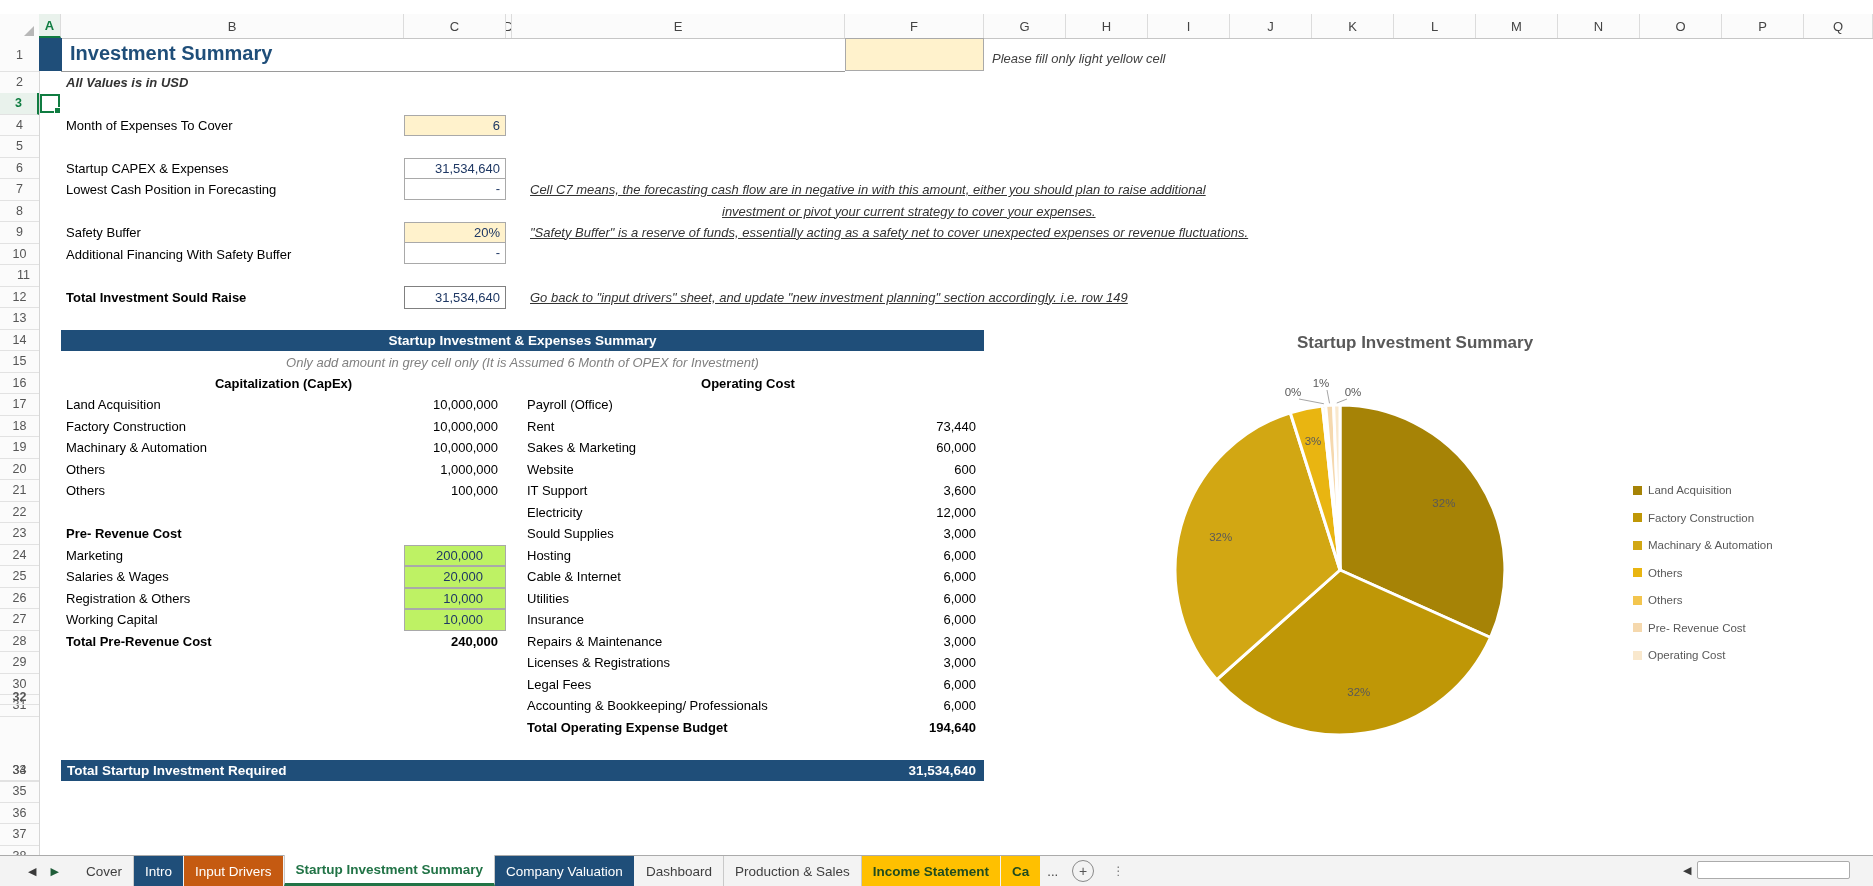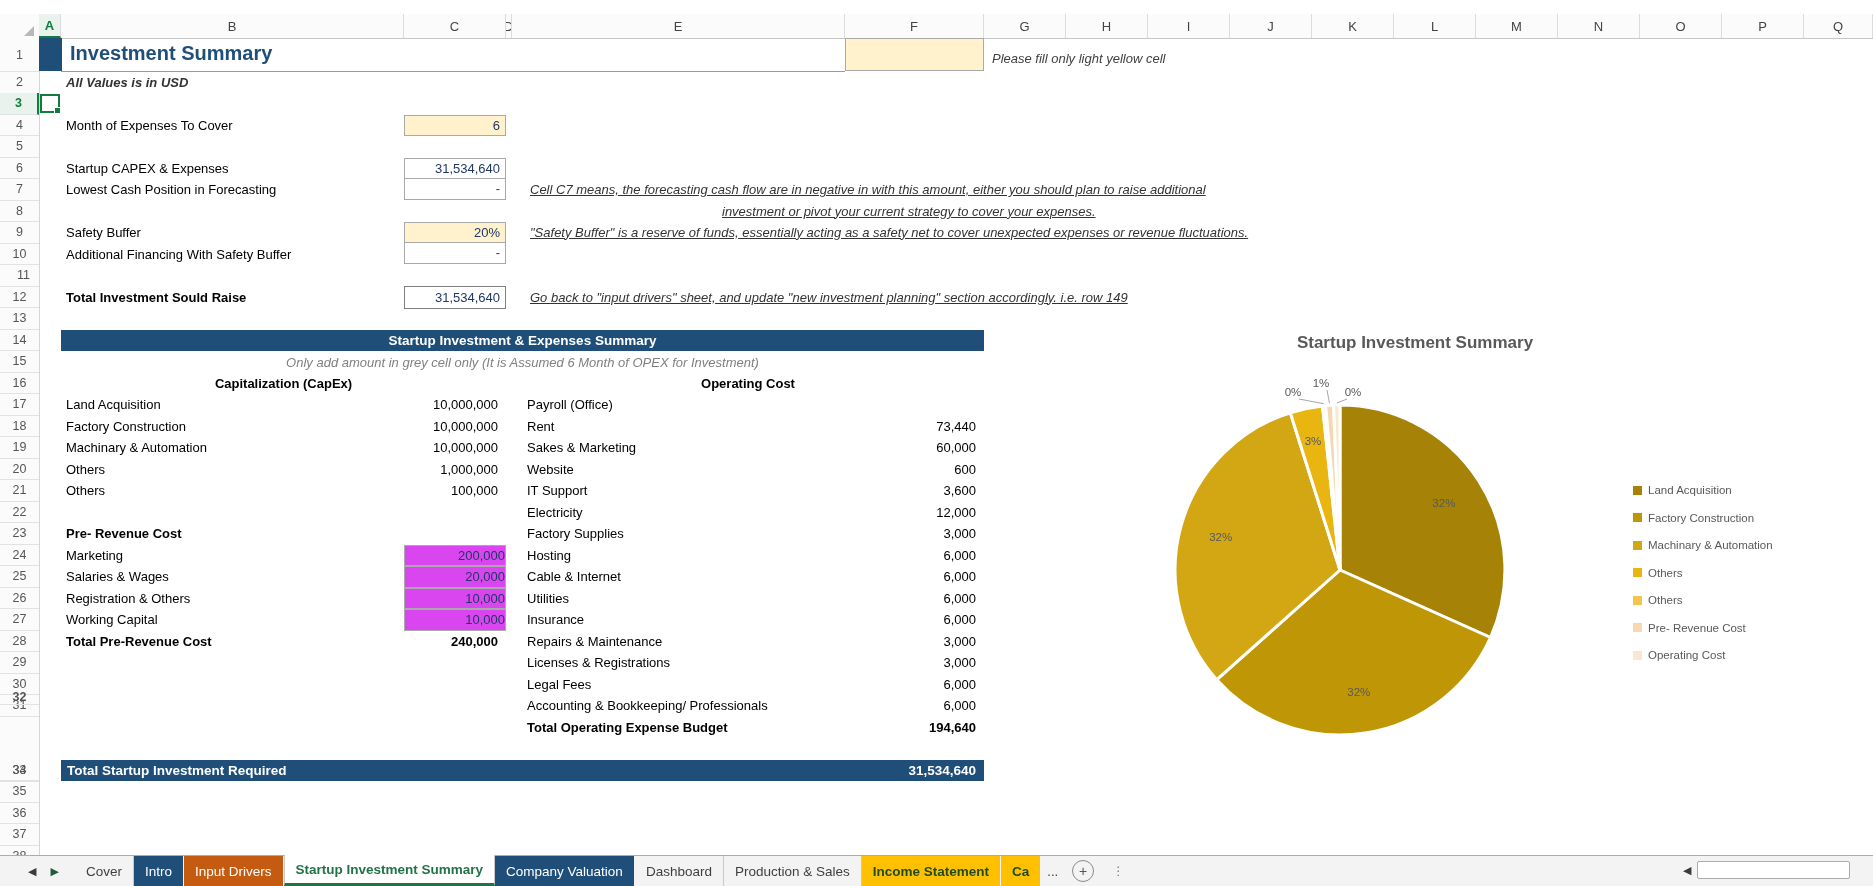--- a/index.html
+++ b/index.html
@@ -22,21 +22,21 @@
   .cellbox.yellow{background:#FFF2CC;}
   .note{position:absolute;font-size:13px;font-style:italic;color:#333;text-decoration:underline;white-space:nowrap;line-height:21.5px;}
   .banner{position:absolute;left:61px;width:923px;height:21.5px;background:#1F4E79;color:#fff;font-weight:bold;font-size:13.5px;
           display:flex;align-items:center;box-sizing:border-box;}
   .tbl-row{display:flex;height:21.5px;align-items:center;font-size:13px;color:#000;}
   .tbl-row .rl{flex:1;white-space:nowrap;overflow:hidden;}
   .tbl-row .rv{text-align:right;white-space:nowrap;}
   #capex-rows{position:absolute;left:61px;top:394px;width:445px;}
   #capex-rows .rl{padding-left:5px;}
   #capex-rows .rv{width:102px;padding-right:8px;box-sizing:border-box;}
-  #capex-rows .rv.inbox{border:1px solid #a9a9a9;background:#d946ef;height:21.5px;line-height:20px;color:#1F3864;padding-right:0;}
+  #capex-rows .rv.inbox{border:1px solid #a9a9a9;background:#bef264;height:21.5px;line-height:20px;color:#1F3864;padding-right:22px;}
   #opex-rows{position:absolute;left:512px;top:394px;width:472px;}
   #opex-rows .rl{padding-left:15px;}
   #opex-rows .rv{width:120px;padding-right:8px;box-sizing:border-box;}
   
   #chart-title{position:absolute;left:1165px;top:333px;width:500px;text-align:center;font-size:17px;font-weight:bold;color:#595959;pointer-events:none;}
   #legend{position:absolute;left:1633px;top:484px;}
   .lg-item{display:flex;align-items:center;height:12px;margin-bottom:15.5px;}
   .lg-sq{width:9px;height:9px;margin-right:6px;flex:none;}
   .lg-tx{font-size:11.5px;color:#595959;white-space:nowrap;}
   
@@ -232,21 +232,21 @@
       </div>
       <div class="tbl-row">
         <div class="rl">IT Support</div>
         <div class="rv">3,600</div>
       </div>
       <div class="tbl-row">
         <div class="rl">Electricity</div>
         <div class="rv">12,000</div>
       </div>
       <div class="tbl-row">
-        <div class="rl">Factory Supplies</div>
+        <div class="rl">Sould Supplies</div>
         <div class="rv">3,000</div>
       </div>
       <div class="tbl-row">
         <div class="rl">Hosting</div>
         <div class="rv">6,000</div>
       </div>
       <div class="tbl-row">
         <div class="rl">Cable &amp; Internet</div>
         <div class="rv">6,000</div>
       </div>

